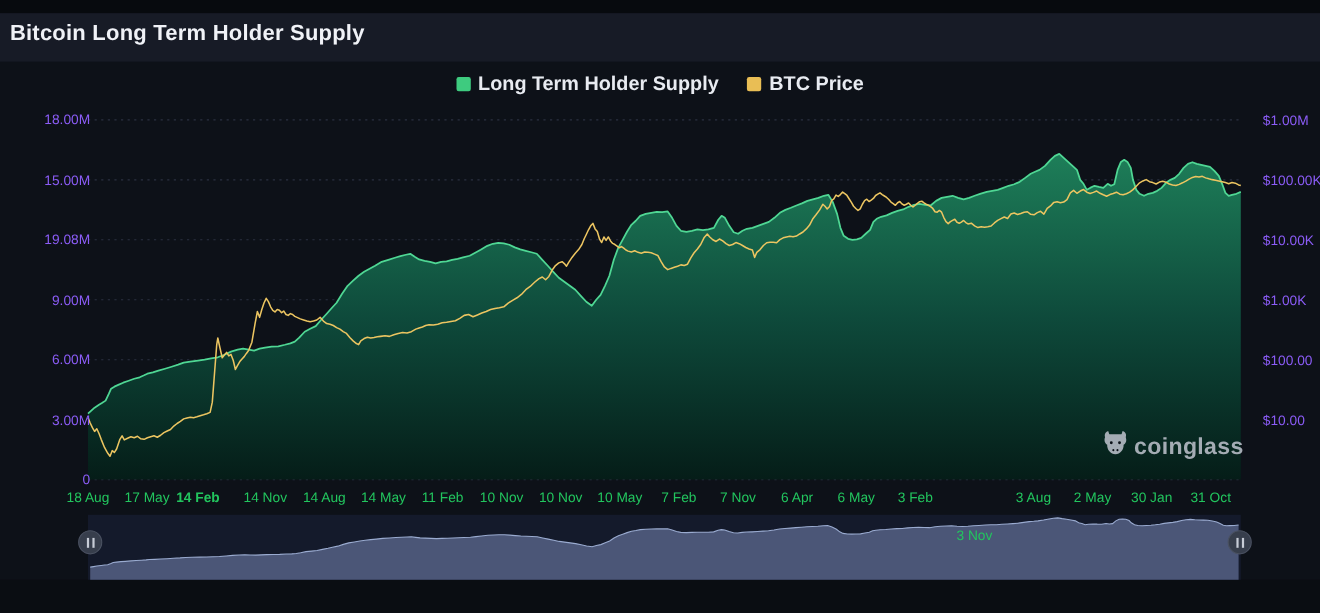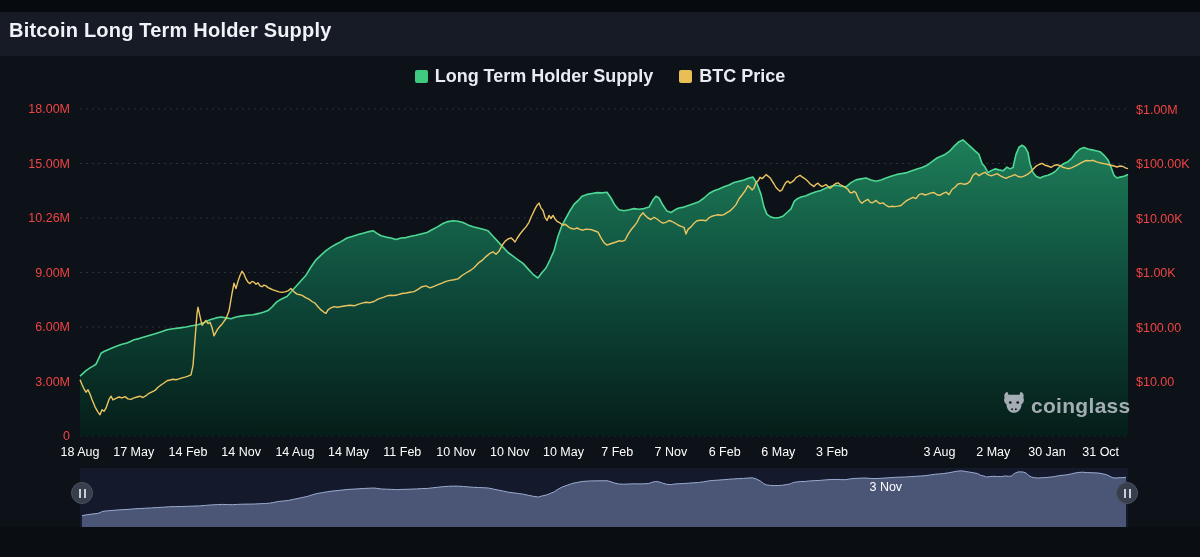--- a/index.html
+++ b/index.html
@@ -7,25 +7,25 @@
   #app{position:relative;width:1200px;height:557px;background:#0d1118;}
   .top-strip{position:absolute;left:0;top:0;width:1200px;height:12px;background:#070a0e;}
   .header-band{position:absolute;left:0;top:12px;width:1200px;height:44px;background:#171b26;}
   .bottom-strip{position:absolute;left:0;top:527px;width:1200px;height:30px;background:#0a0d12;}
   .page-title{position:absolute;left:9px;top:19px;font-size:20px;font-weight:700;color:#f0f2f7;letter-spacing:.2px;}
   .legend{position:absolute;left:0;top:66px;width:1200px;display:flex;justify-content:center;gap:26px;}
   .legend-item{display:flex;align-items:center;cursor:pointer;}
   .swatch{width:13px;height:13px;border-radius:2px;margin-right:7px;display:inline-block;}
   .legend-label{font-size:18px;font-weight:600;color:#e8ebf1;}
   #chart-svg{position:absolute;left:0;top:0;}
-  .axis-label{position:absolute;font-size:12.5px;color:#ef4444;transform:translateY(-50%);white-space:nowrap;}
+  .axis-label{position:absolute;font-size:12.5px;color:#8b5cf6;transform:translateY(-50%);white-space:nowrap;margin-left:12px;}
   .axis-label.left{left:0;width:70px;text-align:right;}
   .axis-label.right{left:1136px;text-align:center;}
   .x-label{position:absolute;top:445px;width:72px;margin-left:-36px;text-align:center;
-    font-size:12.5px;color:#ffffff;white-space:nowrap;}
+    font-size:12.5px;color:#22c55e;white-space:nowrap;}
   .nav-handle{position:absolute;width:22px;height:22px;border-radius:50%;background:#373e4c;
     border:1px solid #4a5161;box-sizing:border-box;display:flex;align-items:center;justify-content:center;
     gap:3px;cursor:ew-resize;z-index:5;}
   .nav-handle i{display:block;width:2px;height:9px;background:#c7ccd6;}
   .plot-overlay{position:absolute;left:80px;top:100px;width:1048px;height:336px;cursor:crosshair;}
   .nav-overlay{position:absolute;left:80px;top:468px;width:1048px;height:59px;cursor:grab;}
   .watermark{position:absolute;left:1000px;top:390px;display:flex;align-items:center;gap:3px;opacity:.92;}
   .watermark-text{font-size:21px;font-weight:700;color:#b2b8c1;letter-spacing:.3px;}
 </style>
 </head>
@@ -68,44 +68,44 @@
     </div>
     <div class="legend-item">
       <span class="swatch" style="background: rgb(233, 190, 85);"></span>
       <span class="legend-label">BTC Price</span>
     </div>
   </div>
 
   <div id="labels">
       <div class="axis-label left" style="top: 109px;">18.00M</div>
       <div class="axis-label left" style="top: 163.5px;">15.00M</div>
-      <div class="axis-label left" style="top: 218px;">10.26M</div>
+      <div class="axis-label left" style="top: 218px;">19.08M</div>
       <div class="axis-label left" style="top: 272.5px;">9.00M</div>
       <div class="axis-label left" style="top: 327px;">6.00M</div>
       <div class="axis-label left" style="top: 381.5px;">3.00M</div>
       <div class="axis-label left" style="top: 436px;">0</div>
       <div class="axis-label right" style="top: 109.5px;">$1.00M</div>
       <div class="axis-label right" style="top: 164px;">$100.00K</div>
       <div class="axis-label right" style="top: 218.5px;">$10.00K</div>
       <div class="axis-label right" style="top: 273px;">$1.00K</div>
       <div class="axis-label right" style="top: 327.5px;">$100.00</div>
       <div class="axis-label right" style="top: 382px;">$10.00</div>
       <div class="x-label" style="left: 80px;">18 Aug</div>
       <div class="x-label" style="left: 133.72px;">17 May</div>
-      <div class="x-label" style="left: 188px;">14 Feb</div>
+      <div class="x-label" style="left: 180px; font-weight: bold;">14 Feb</div>
       <div class="x-label" style="left: 241.16px;">14 Nov</div>
       <div class="x-label" style="left: 294.88px;">14 Aug</div>
       <div class="x-label" style="left: 348.6px;">14 May</div>
       <div class="x-label" style="left: 402.32px;">11 Feb</div>
       <div class="x-label" style="left: 456.04px;">10 Nov</div>
       <div class="x-label" style="left: 509.76px;">10 Nov</div>
       <div class="x-label" style="left: 563.48px;">10 May</div>
       <div class="x-label" style="left: 617.2px;">7 Feb</div>
       <div class="x-label" style="left: 670.92px;">7 Nov</div>
-      <div class="x-label" style="left: 724.64px;">6 Feb</div>
+      <div class="x-label" style="left: 724.64px;">6 Apr</div>
       <div class="x-label" style="left: 778.36px;">6 May</div>
       <div class="x-label" style="left: 832.08px;">3 Feb</div>
       <div class="x-label" style="left: 885.8px; margin-top: 35px;">3 Nov</div>
       <div class="x-label" style="left: 939.52px;">3 Aug</div>
       <div class="x-label" style="left: 993.24px;">2 May</div>
       <div class="x-label" style="left: 1046.96px;">30 Jan</div>
       <div class="x-label" style="left: 1100.68px;">31 Oct</div>
     </div>
 
   <div class="watermark">

